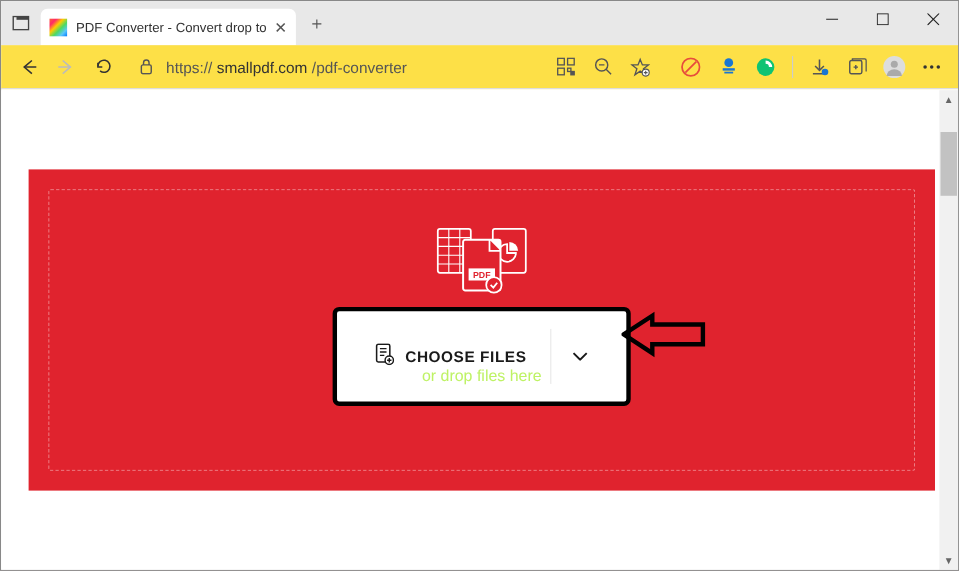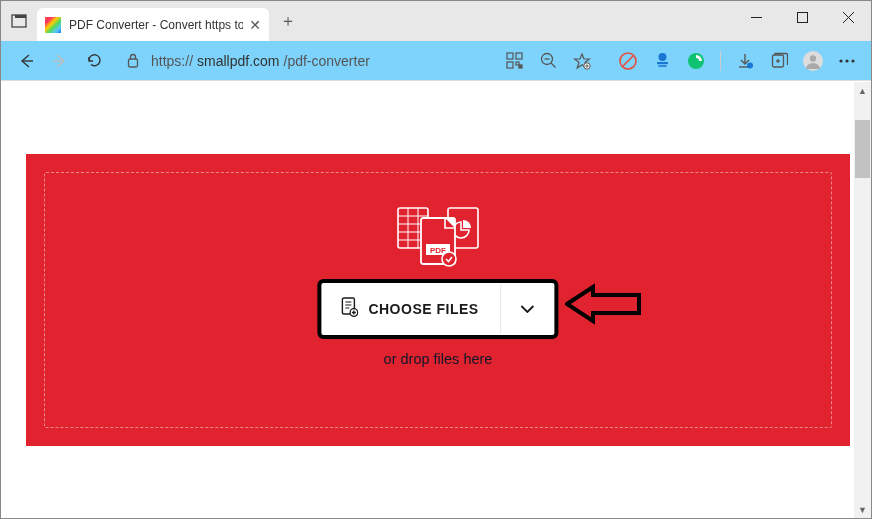--- a/index.html
+++ b/index.html
@@ -10,45 +10,45 @@
     .tab-manager-btn { width: 36px; height: 40px; display: flex; align-items: center; justify-content: center; }
     .tab { background: #fff; height: 33px; margin-top: 7px; border-radius: 6px 6px 0 0; display: flex; align-items: center; padding: 0 8px 0 8px; width: 232px; position: relative; }
     .tab-favicon { width: 16px; height: 16px; margin-right: 8px; background: linear-gradient(135deg, #ff5e3a 0%, #ff2a68 20%, #ffcc00 40%, #4cd964 60%, #5ac8fa 80%, #007aff 100%); }
     .tab-title { font-size: 12px; color: #333; white-space: nowrap; overflow: hidden; flex: 1; }
     .tab-close { font-size: 14px; color: #555; margin-left: 6px; cursor: pointer; }
     .new-tab-btn { width: 30px; height: 30px; display: flex; align-items: center; justify-content: center; font-size: 16px; color: #555; margin-left: 4px; }
     .window-controls { position: absolute; right: 0; top: 0; display: flex; }
     .win-btn { width: 46px; height: 32px; display: flex; align-items: center; justify-content: center; font-size: 13px; }
     
     
-    .toolbar { height: 40px; background: #7dd3fc; display: flex; align-items: center; padding: 0 8px; border-bottom: 1px solid #ddd; }
+    .toolbar { height: 40px; background: #fde047; display: flex; align-items: center; padding: 0 8px; border-bottom: 1px solid #ddd; }
     .nav-btn { width: 34px; height: 34px; display: flex; align-items: center; justify-content: center; color: #333; }
     .nav-btn.disabled { color: #aaa; }
     .addr-bar { flex: 1; display: flex; align-items: center; margin: 0 8px; }
     .site-icon { width: 28px; height: 28px; display: flex; align-items: center; justify-content: center; color: #555; }
     .url-text { font-size: 14px; color: #555; margin-left: 4px; }
     .url-dark { color: #333; text-align: right; }
     .toolbar-right { display: flex; align-items: center; gap: 2px; }
     .ext-btn { width: 32px; height: 32px; display: flex; align-items: center; justify-content: center; }
     
     
     .page { position: absolute; top: 81px; left: 0; right: 17px; bottom: 0; background: #fff; overflow: hidden; }
     .red-area { position: absolute; left: 25px; right: 4px; top: 72px; bottom: 72px; background: #e0232e; }
     .dashed-border { position: absolute; left: 18px; right: 18px; top: 18px; bottom: 18px; border: 1px dashed rgba(255,255,255,0.45); border-radius: 2px; }
     
     .file-icons { position: absolute; left: 50%; top: 50px; transform: translateX(-50%); width: 100px; height: 75px; }
     
     .choose-files-wrap { position: absolute; left: 50%; top: 125px; transform: translateX(-50%); }
-    .black-highlight { border: 4px solid #000; padding: 1px; display: flex; background: #fff; border-radius: 6px; }
+    .black-highlight { border: 4px solid #000; padding: 16px; display: flex; background: #fff; border-radius: 6px; }
     .choose-files-btn { background: #fff; height: 50px; display: flex; align-items: center; padding: 0 22px 0 18px; border-right: 1px solid #e0e0e0; cursor: pointer; }
     .choose-files-btn .doc-icon { margin-right: 10px; }
     .choose-files-label { font-size: 14px; font-weight: 700; letter-spacing: 0.5px; color: #1a1a1a; }
     .choose-dropdown { background: #fff; height: 50px; width: 52px; display: flex; align-items: center; justify-content: center; cursor: pointer; }
     
-    .drop-text { position: absolute; left: 50%; top: 197px; transform: translateX(-50%); color: #0f172a; font-size: 14.5px; }
+    .drop-text { position: absolute; left: 50%; top: 180px; transform: translateX(-50%); color: #bef264; font-size: 14.5px; }
     
     .arrow-annotation { position: absolute; left: 50%; top: 128px; margin-left: 127px; }
     
     
     .scrollbar { position: absolute; right: 0; top: 81px; width: 17px; bottom: 0; background: #f1f1f1; }
     .scroll-thumb { position: absolute; right: 1px; top: 38px; width: 15px; height: 58px; background: #c2c2c2; }
     .scroll-arrow { position: absolute; width: 17px; height: 17px; display: flex; align-items: center; justify-content: center; font-size: 9px; color: #666; }
     .scroll-arrow.up { top: 0; }
     .scroll-arrow.down { bottom: 0; }
   </style>
@@ -57,21 +57,21 @@
 
 <div class="titlebar">
   <div class="tab-manager-btn">
     <svg width="16" height="14" viewBox="0 0 16 14">
         <rect x="1" y="1" width="14" height="12" fill="none" stroke="#444" stroke-width="1.3"></rect>
         <rect x="4" y="1" width="11" height="3" fill="#444"></rect>
       </svg>
   </div>
   <div class="tab">
     <div class="tab-favicon"></div>
-    <div class="tab-title">PDF Converter - Convert https to </div>
+    <div class="tab-title">PDF Converter - Convert drop to </div>
     <div class="tab-close">✕</div>
   </div>
   <div class="new-tab-btn">＋</div>
   <div class="window-controls">
     <div class="win-btn">
       <svg width="11" height="11">
           <line x1="0" y1="5.5" x2="11" y2="5.5" stroke="#222" stroke-width="1"></line>
         </svg>
     </div>
     <div class="win-btn">

